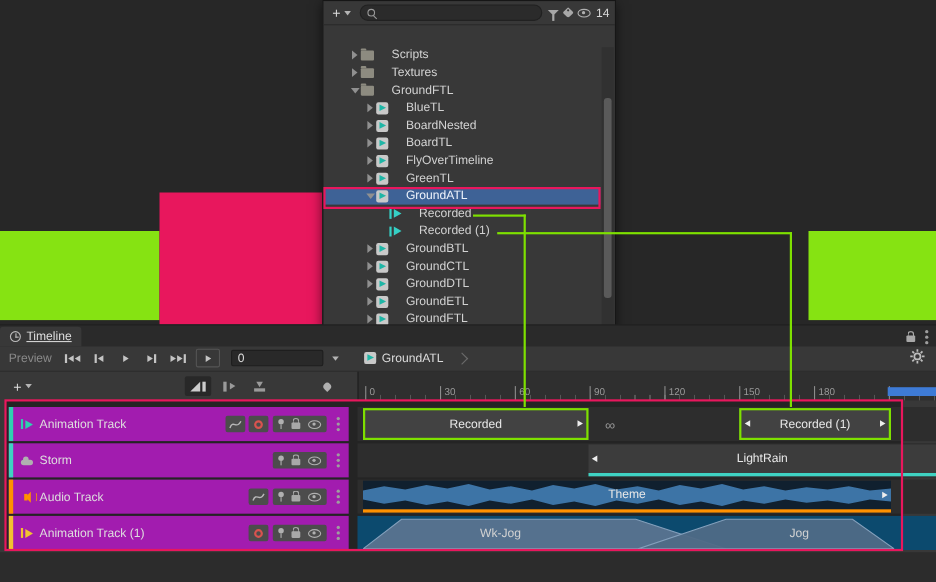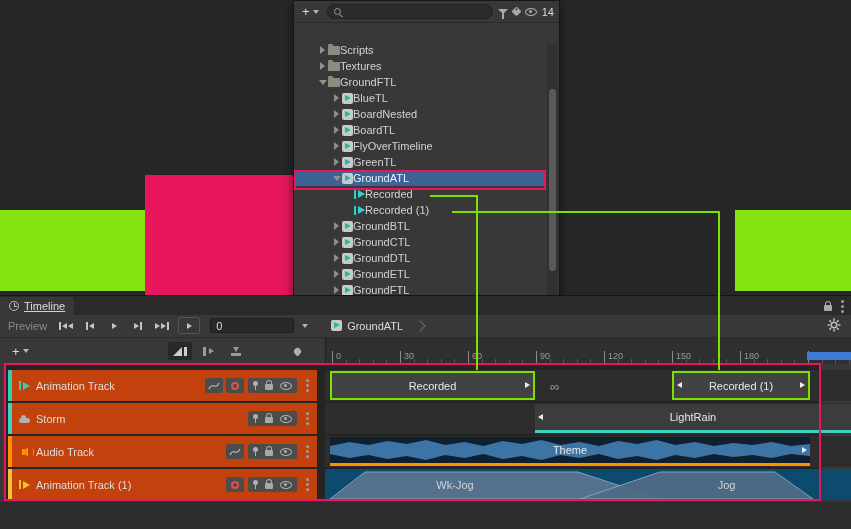--- a/index.html
+++ b/index.html
@@ -88,21 +88,21 @@
   .ptoolbar { height:22px; display:flex; align-items:center; padding:0 5px; gap:5px; border-bottom:1px solid #2a2a2a; }
   .plusbtn { display:flex; align-items:center; gap:3px; color:#dcdcdc; font-size:13px; padding:0 3px; }
   .searchbox { flex:1; height:15px; background:#2b2b2b; border:1px solid #212121; border-radius:8px;
     display:flex; align-items:center; gap:4px; padding:0 6px; }
   .searchbox input { background:transparent; border:none; outline:none; color:#cfcfcf; width:100%; font-size:10px;
     font-family:"Liberation Sans","DejaVu Sans",sans-serif; }
   .pt-count { color:#dadada; font-size:11px; }
 
   #ptree { position:absolute; left:1px; right:13px; top:41px; bottom:1px; overflow:hidden; }
   .prow { height:16px; display:flex; align-items:center; color:#d2d2d2; }
-  .prow .lbl { margin-left:0; white-space:nowrap; }
+  .prow .lbl { margin-left:16px; white-space:nowrap; }
   .prow.sel { background:#3e6296; color:#eef3fb; }
   .ind1 { padding-left:22px; } .ind2 { padding-left:36px; } .ind3 { padding-left:58px; }
   #pscroll { position:absolute; right:1px; top:42px; bottom:2px; width:11px; background:#313131; }
   #pscroll .thumb { position:absolute; left:2px; width:7px; top:46px; height:182px; background:#5a5a5a; border-radius:3px; }
 
   
   #timeline { position:absolute; left:0; top:295px; width:851px; height:234px; background:#383838;
     border-top:1px solid #151515; z-index:10;text-decoration:underline; }
   .ttoolbar { position:absolute; left:0; right:0; top:18px; height:24px; display:flex; align-items:center;
     padding-left:8px; gap:2px; border-bottom:1px solid #2c2c2c; }
@@ -138,21 +138,21 @@
   .ruler { position:absolute; left:325px; top:0; width:526px; height:26px; background:#2f2f2f; border-left:1px solid #1f1f1f; }
   .ruler::before { content:''; position:absolute; left:6px; right:0; bottom:0; height:5px;
     background:repeating-linear-gradient(to right, #565656 0 1px, transparent 1px 13.6px); }
   .rtick { position:absolute; bottom:0; height:13px; border-left:1px solid #8c8c8c; padding-left:3px;
     font-size:9px; color:#9a9a9a; line-height:10px; }
   .ruler-end { position:absolute; left:481px; right:0; bottom:4px; height:8px; background:#3e7bd6; }
 
   .tracks-bg { position:absolute; left:5px; top:68px; width:816px; height:136px; background:#242424; }
   .bottom-strip { position:absolute; left:0; right:0; top:206px; bottom:0; background:#2c2c2c; }
 
-  .thead { position:absolute; left:8px; width:309px; height:31px; background:#c2410c; display:flex; align-items:center; }
+  .thead { position:absolute; left:8px; width:309px; height:31px; background:#a21caf; display:flex; align-items:center; }
   .tstripe { width:4px; height:100%; flex:0 0 4px; }
   .ticonbox { width:24px; display:flex; align-items:center; justify-content:center; flex:0 0 24px; }
   .tname { color:#dedede; white-space:nowrap; }
   .hbtns { margin-left:auto; display:flex; align-items:center; padding-right:4px; }
   .sq { width:18px; height:15px; background:#4c4c4c; border-radius:2px; display:flex; align-items:center;
     justify-content:center; margin-left:3px; }
   .hgroup { display:flex; align-items:center; background:#4c4c4c; border-radius:2px; height:15px;
     padding:0 5px; gap:7px; margin-left:4px; }
   .kebab { width:12px; display:flex; align-items:center; justify-content:center; margin-left:4px; }
 

